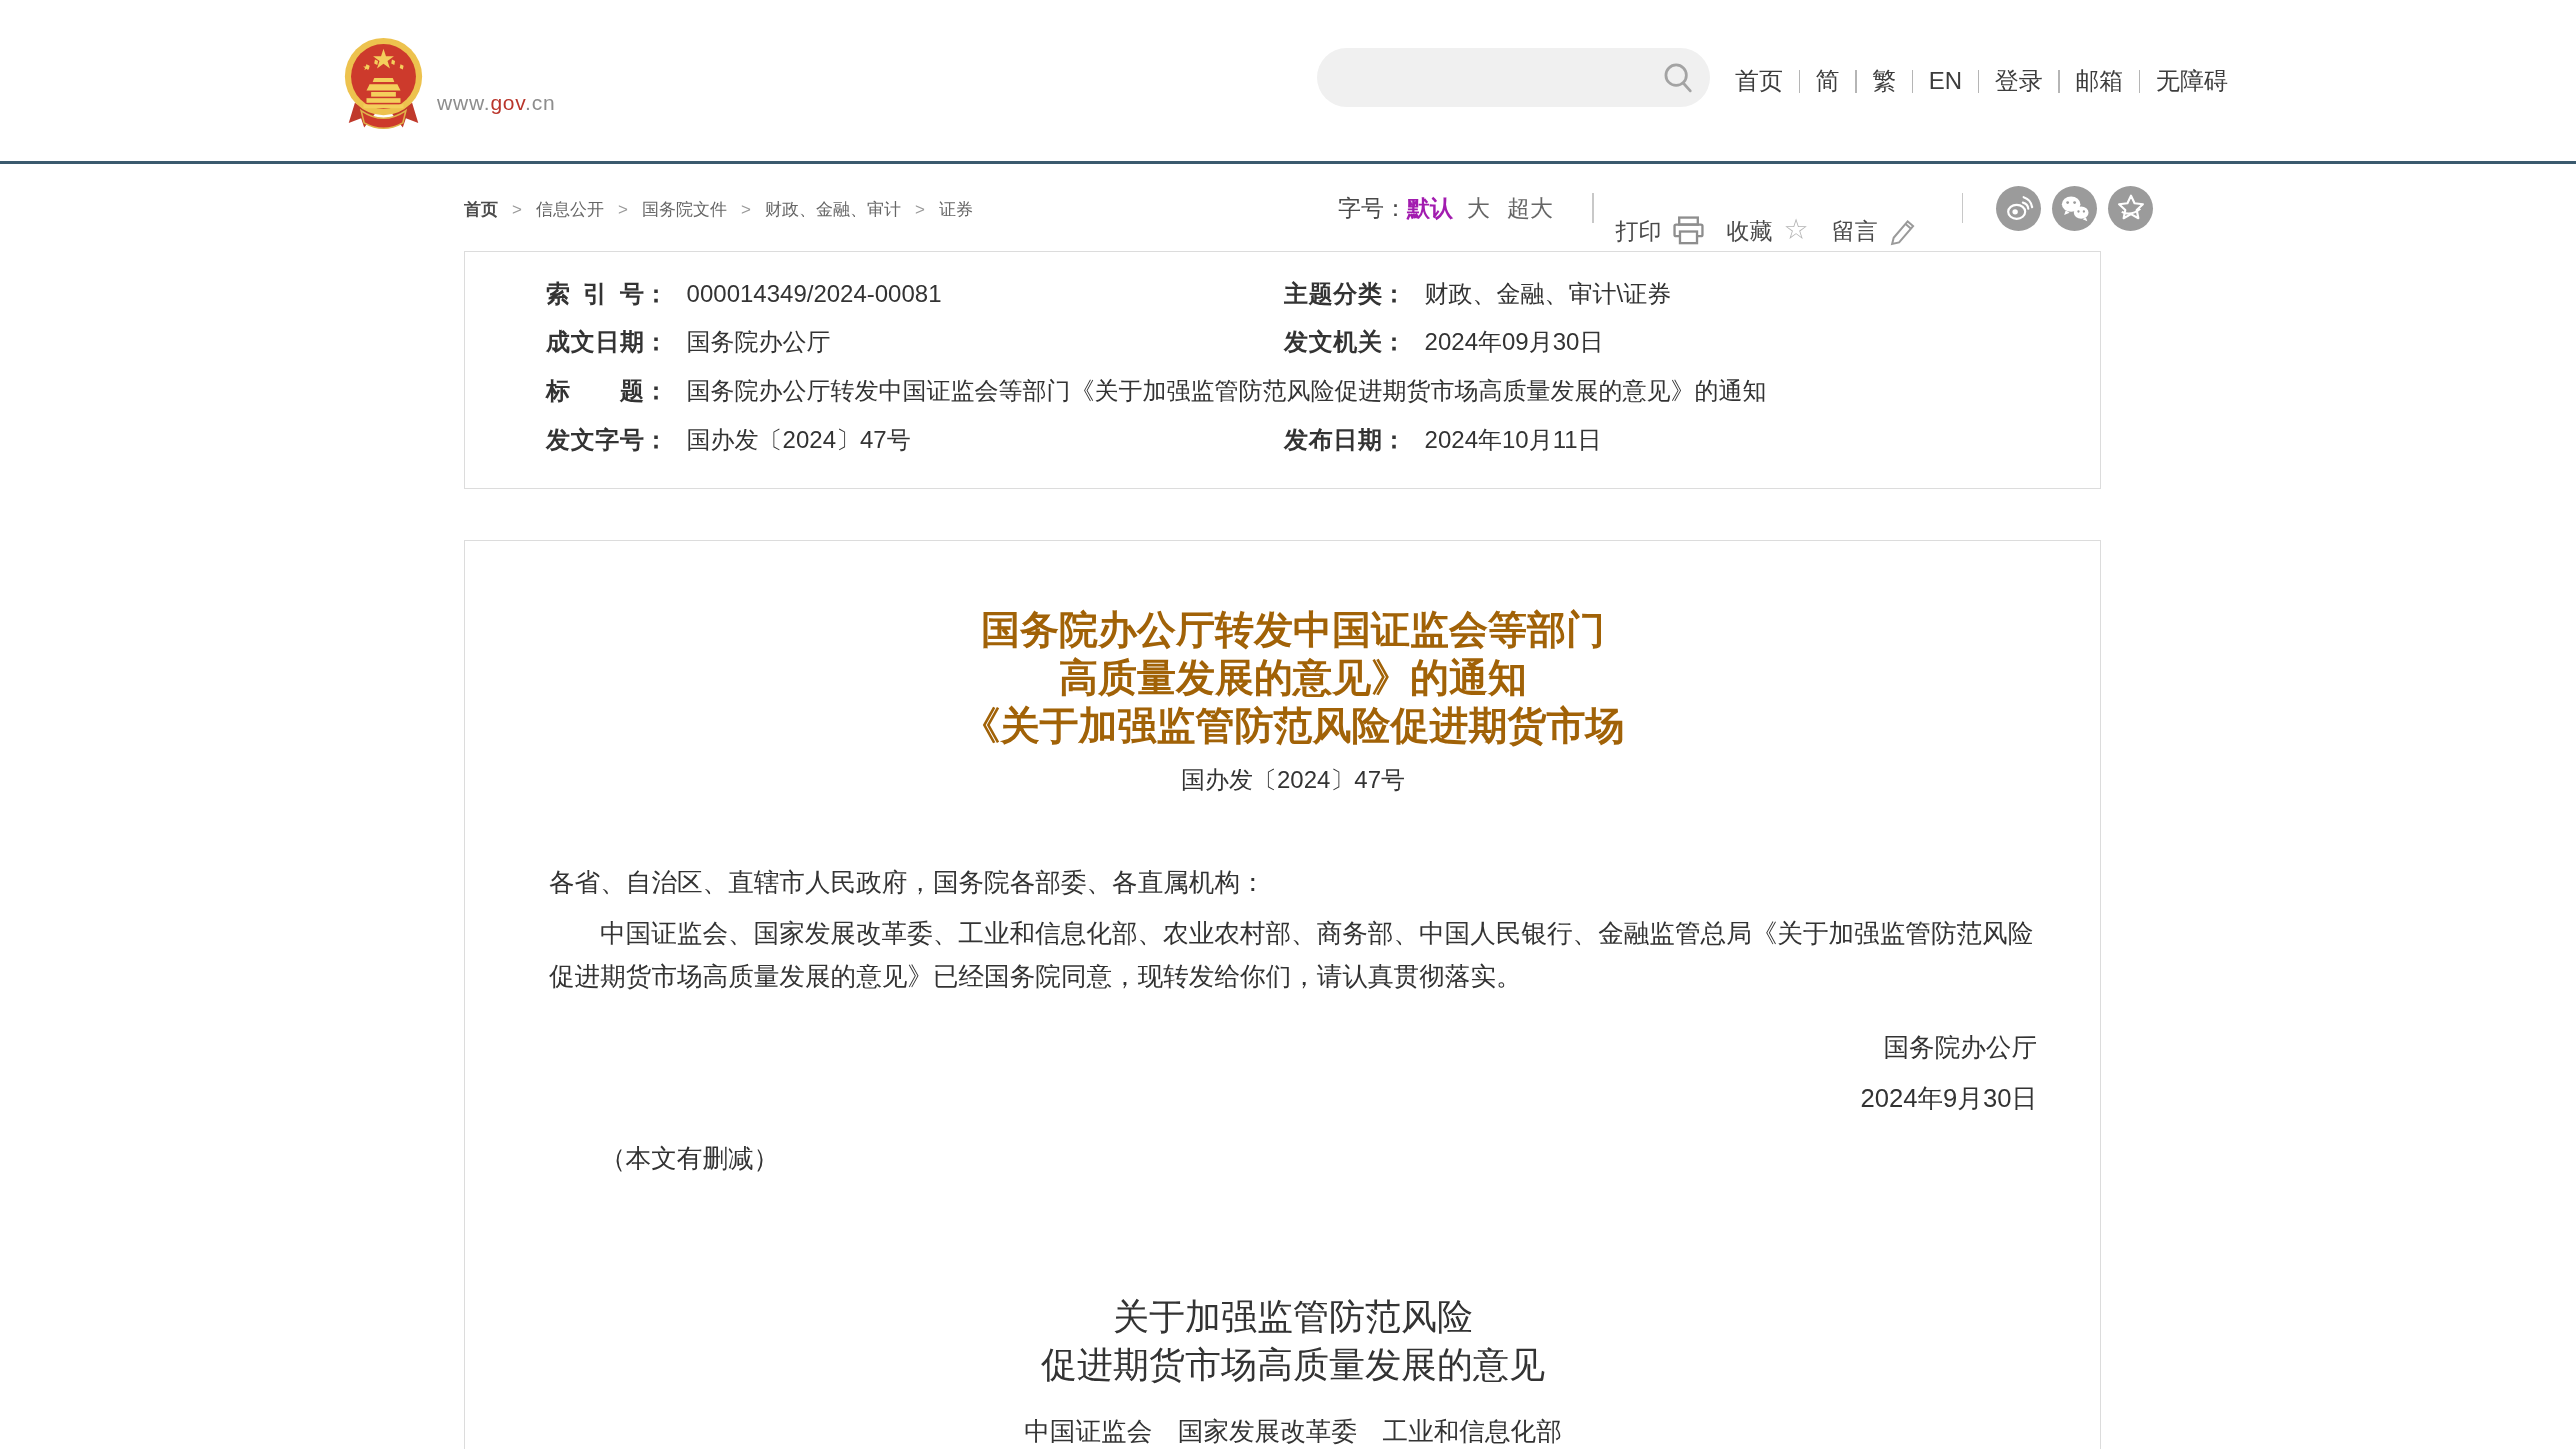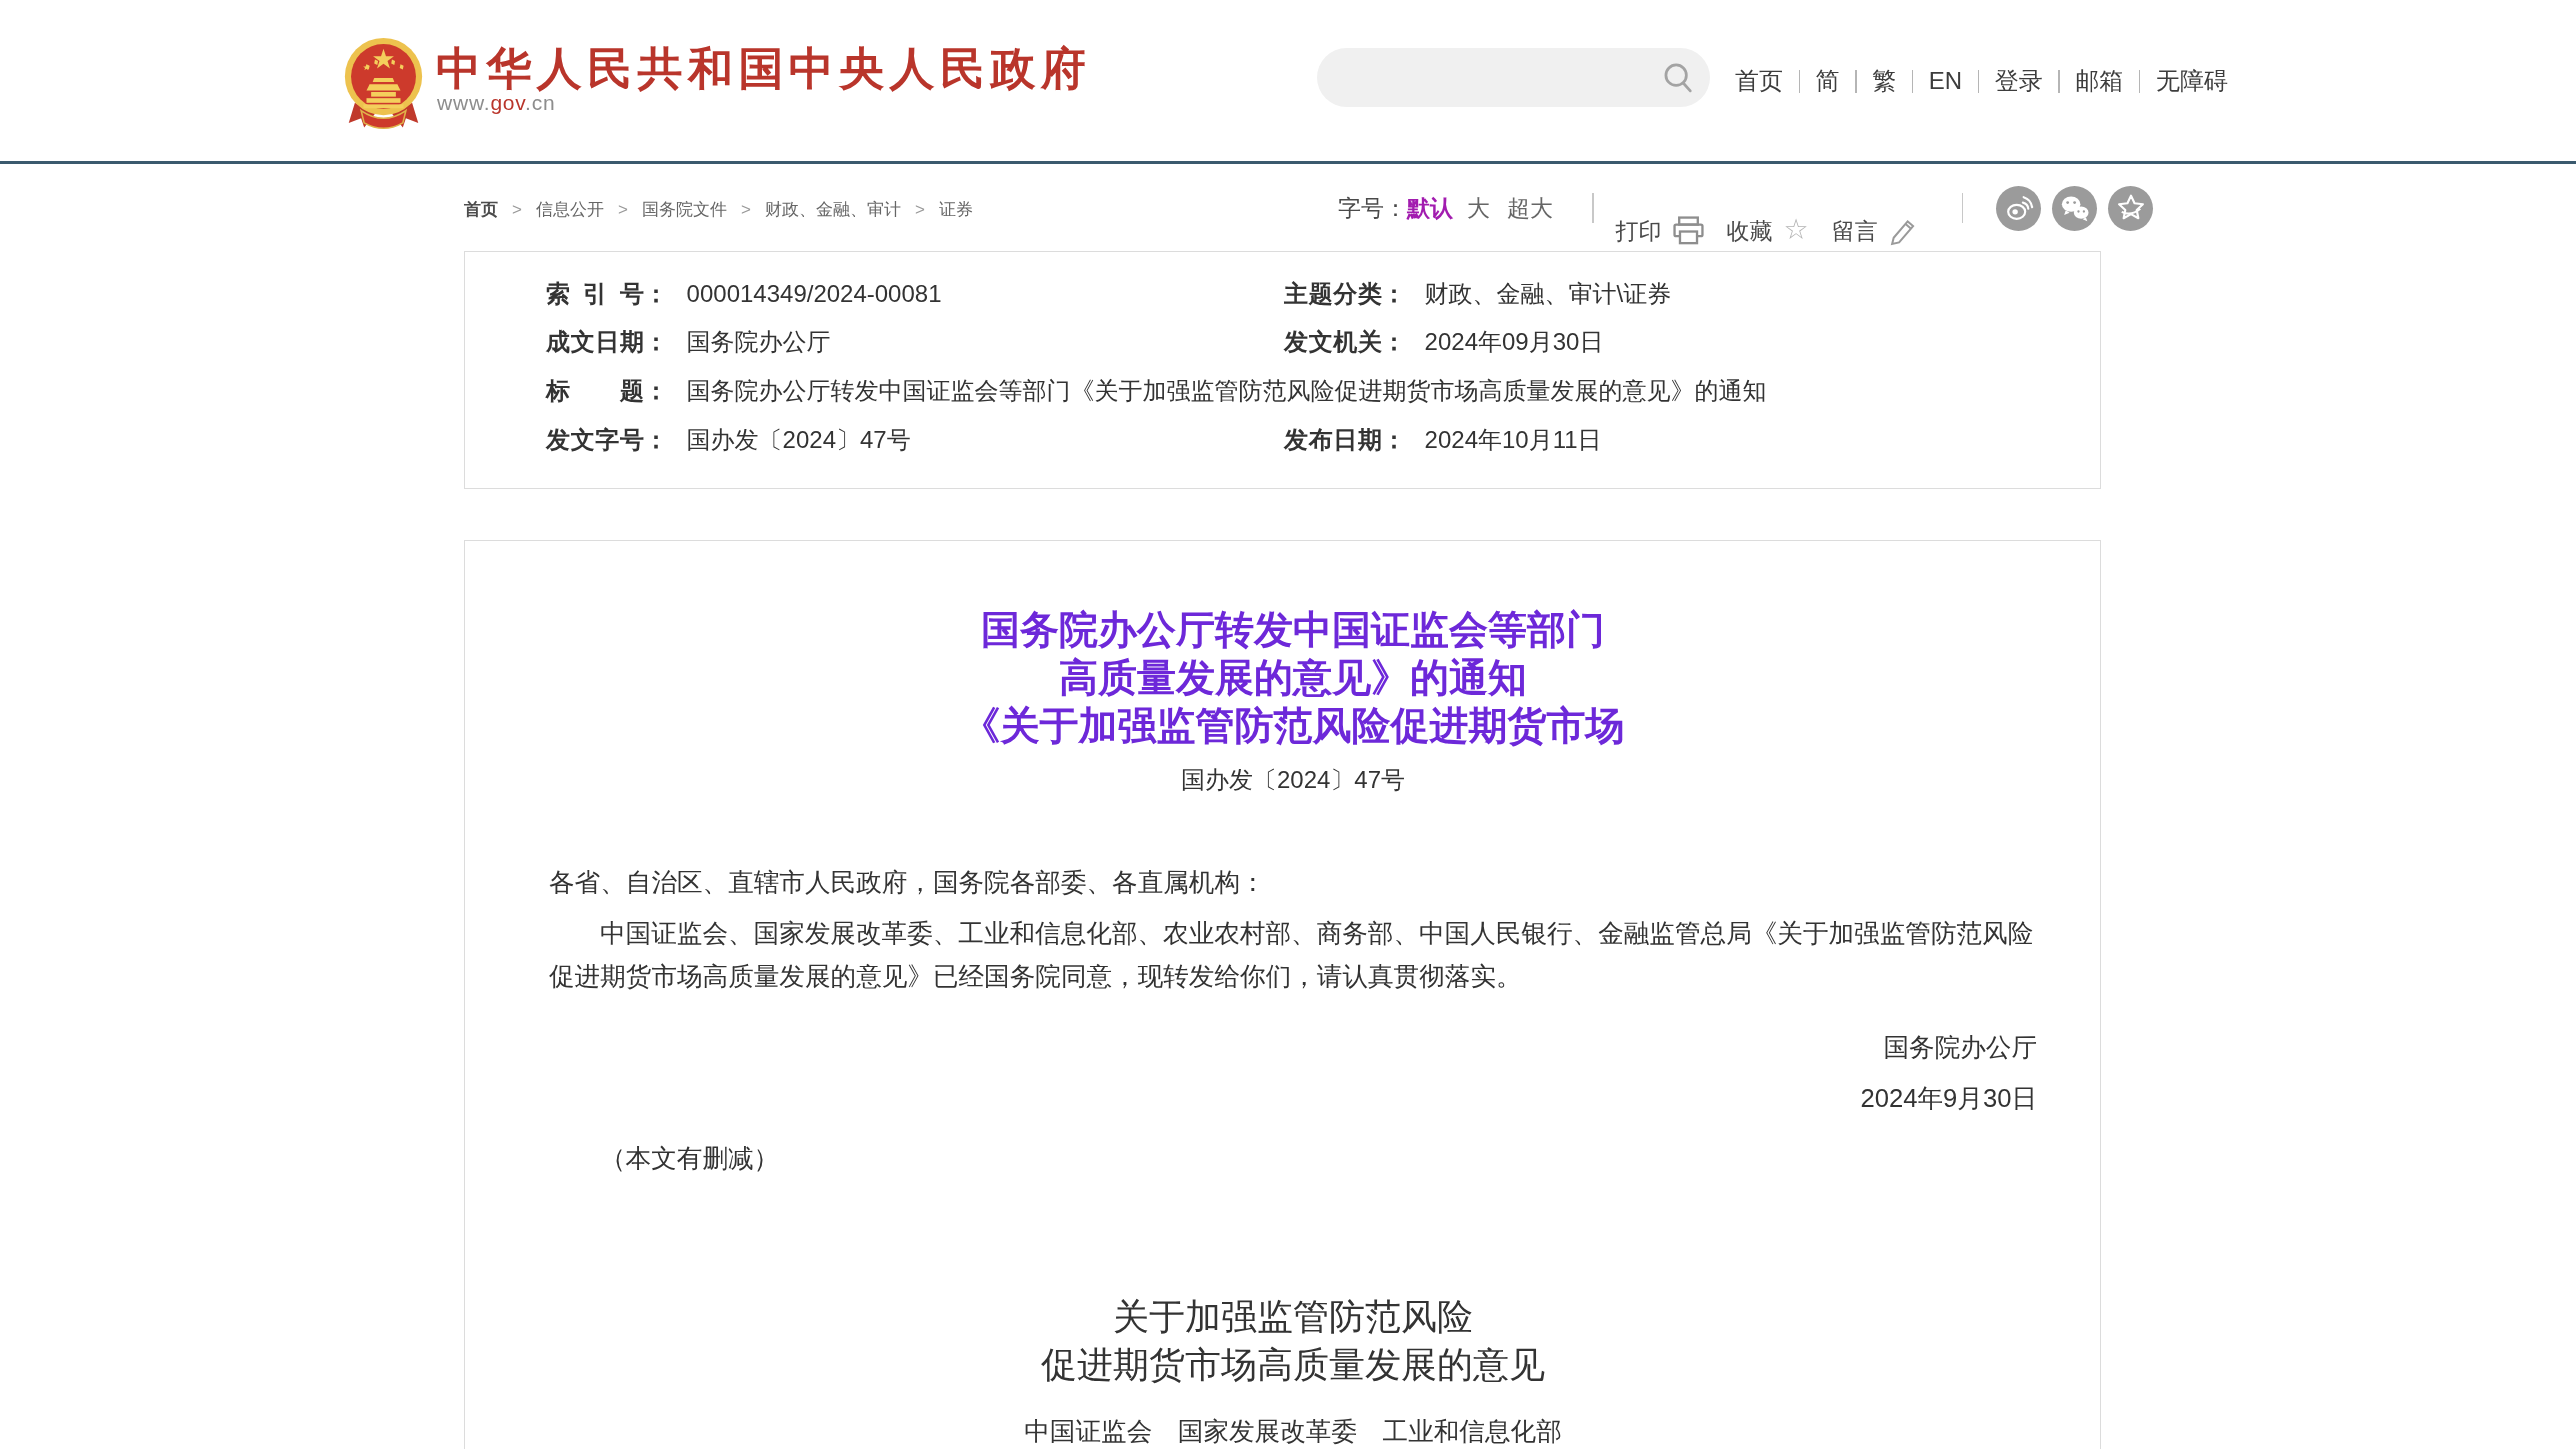--- a/index.html
+++ b/index.html
@@ -49,21 +49,21 @@
   .m-label{display:inline-block;width:98px;text-align:justify;text-align-last:justify;
            font-weight:700;color:#333;vertical-align:top;}
   .m-colon{font-weight:700;}
   .m-val{margin-left:18.6px;}
   .r1{top:25.6px;} .r2{top:74px;} .r3{top:123px;} .r4{top:172px;}
   .c-left{left:81px;} .c-right{left:819px;}
 
   
   .doc-box{position:absolute;left:464px;top:540px;width:1637px;height:1055px;background:#fff;
            border:1.6px solid #dcdcdc;box-sizing:border-box;padding:65px 65px 0 84px;}
-  .doc-title{font-size:39px;font-weight:700;text-align:center;line-height:48px;color:#6d28d9;
+  .doc-title{font-size:39px;font-weight:700;text-align:center;line-height:48px;color:#a16207;
              width:1488px;}
   .doc-num{font-size:24px;text-align:center;margin-top:14px;width:1488px;}
   .doc-text{width:1488px;font-size:25.6px;line-height:43px;color:#333;}
   .salutation{margin-top:65px;}
   .para{margin-top:7.8px;text-indent:51px;}
   .sign{text-align:right;padding-right:118px;}
   .sign-name{margin-top:28px;}
   .sign-date{margin-top:7.8px;}
   .note{margin-top:17px;text-indent:51px;}
   .sub-title{font-size:36px;font-weight:400;text-align:center;line-height:48px;color:#333;
@@ -88,21 +88,20 @@
         <path d="M33 36 l4 2 l-1 5 l-4-2 Z" fill="#f4cf5c"></path>
         <path d="M44 30 l4 2 l-1 5 l-4-2 Z" fill="#f4cf5c"></path>
         <path d="M66 30 l4 2 l-1 5 l-4-2 Z" fill="#f4cf5c"></path>
         <path d="M77 36 l4 2 l-1 5 l-4-2 Z" fill="#f4cf5c"></path>
         <path d="M37 62 h36 l4 8 h-44 Z" fill="#f4cf5c"></path>
         <rect x="39" y="72" width="32" height="6" fill="#f4cf5c"></rect>
         <rect x="33" y="80" width="44" height="6" fill="#f4cf5c"></rect>
         <rect x="29" y="88" width="52" height="5" fill="#f4cf5c"></rect>
         <path d="M43 54 h24 l2 5 h-28 Z" fill="#f4cf5c"></path>
       </svg>
-      <div class="site-title">中华人民共和国中央人民政府</div>
       <div class="site-url"><span>www.</span><span class="red">gov</span><span>.cn</span></div>
     </div>
 
     <div class="search-box">
       <input type="text" placeholder="" style="">
       <svg class="search-glyph" width="33" height="33" viewBox="0 0 42 42">
         <circle cx="18" cy="18" r="13" fill="none" stroke="#a3a3a3" stroke-width="3.5"></circle>
         <line x1="27" y1="28" x2="36" y2="38" stroke="#a3a3a3" stroke-width="3.5" stroke-linecap="round"></line>
       </svg>
     </div>

